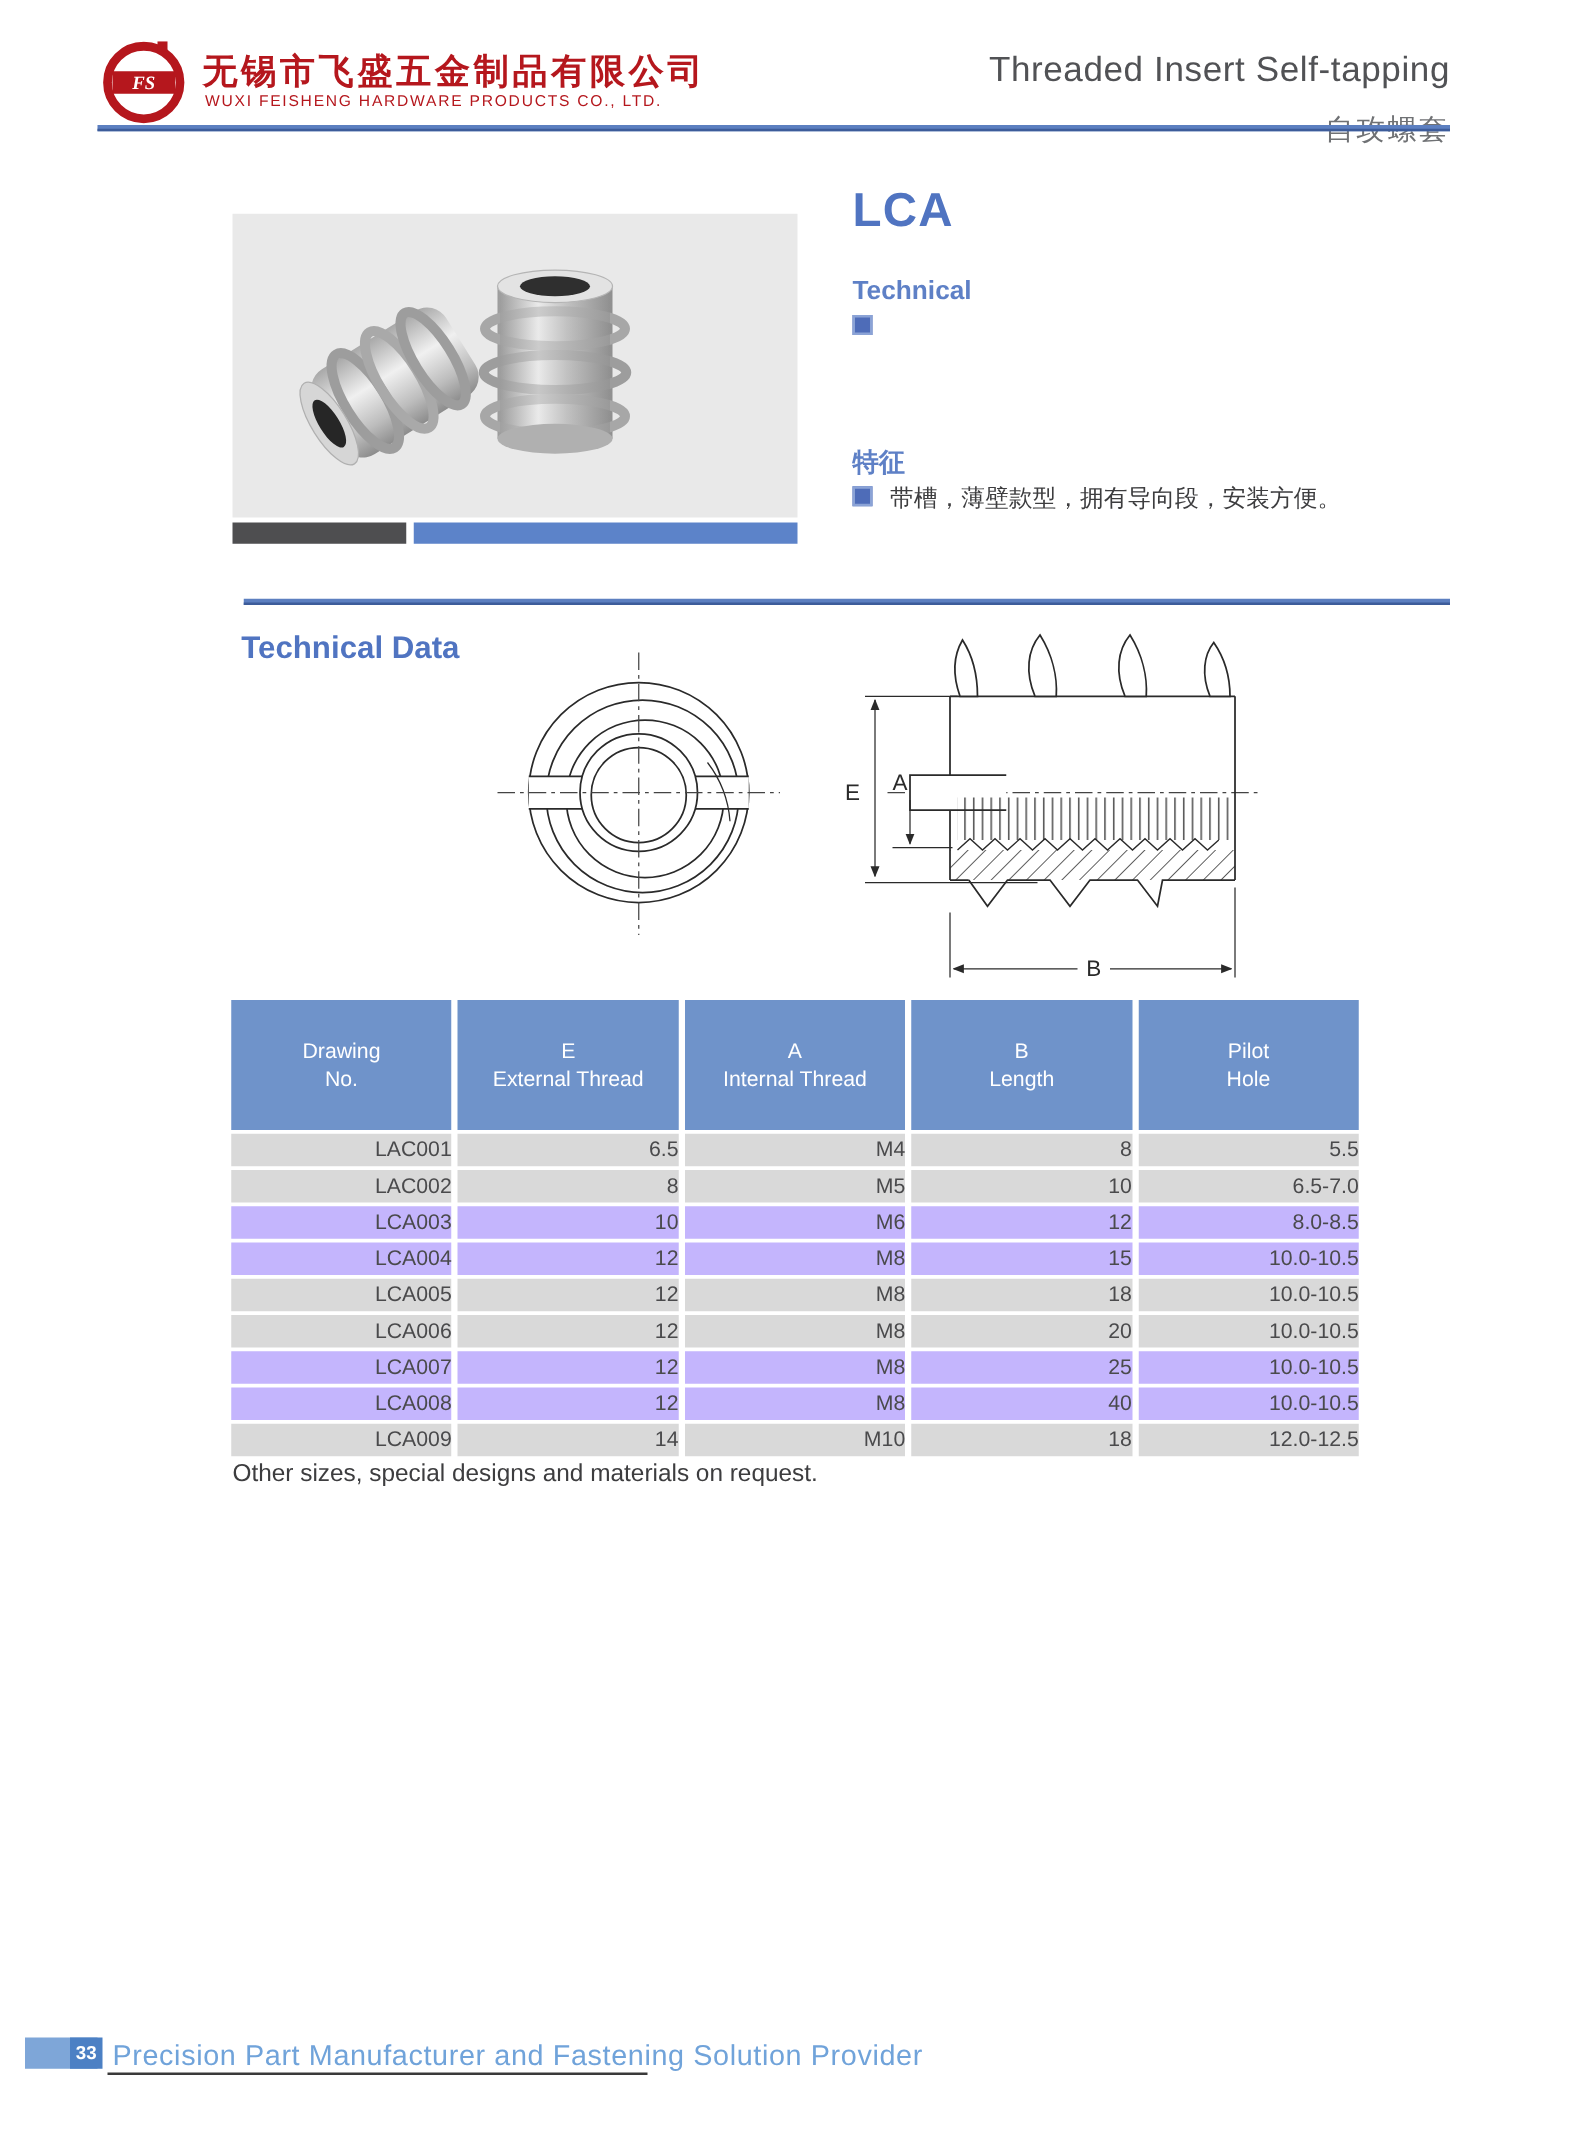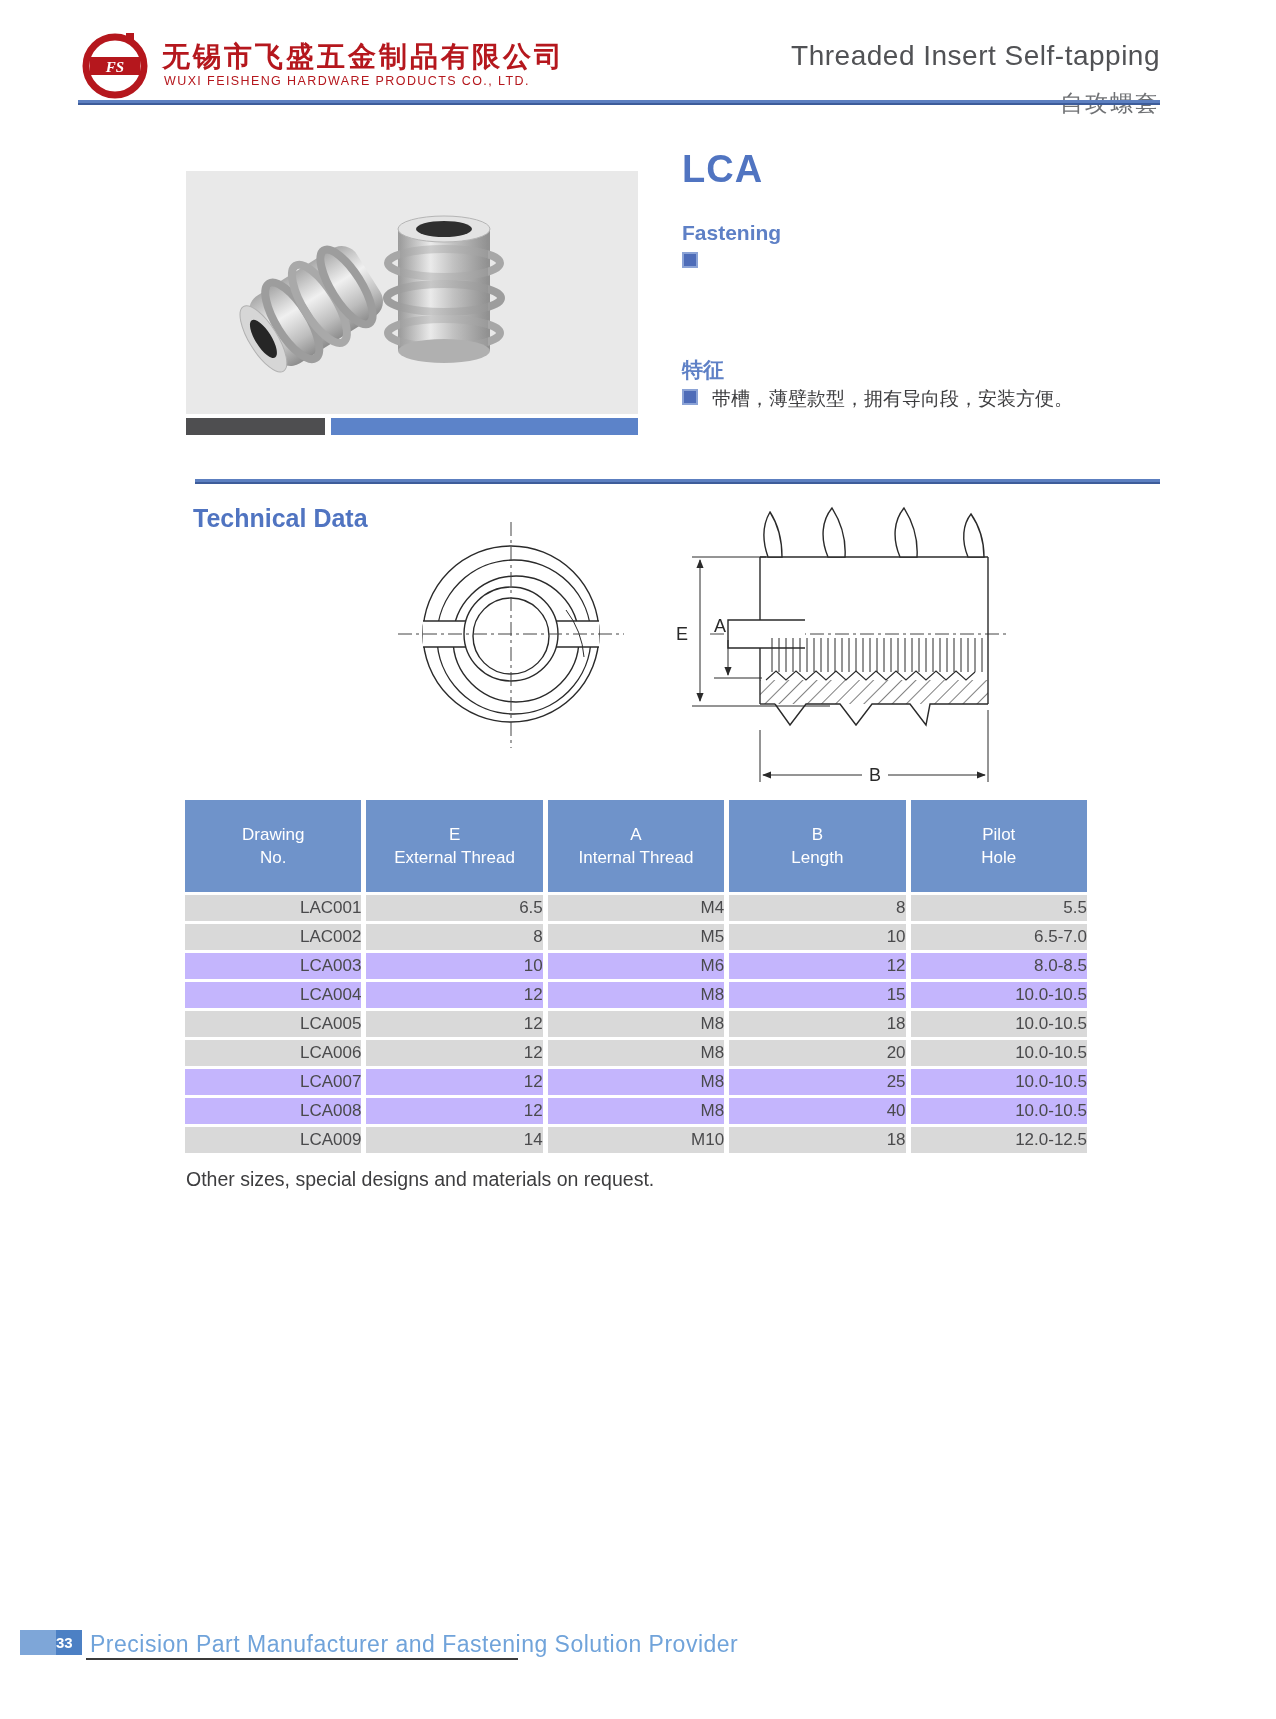--- a/index.html
+++ b/index.html
@@ -33,29 +33,29 @@
   #feature-text-cn { left:712px; top:386px; width:470px; font-size:19px; color:#3d3d3f; }
 
   
   #section-rule { left:195px; top:479px; width:965px; }
   #tech-head { left:193px; top:504px; font-size:25px; font-weight:bold; color:#5074c1; }
   #drawing { left:370px; top:490px; width:640px; height:320px; }
 
   
   #spec-table-wrap { left:180px; top:797px; width:912px; }
   table { border-collapse:separate; border-spacing:5px 3px; width:100%; table-layout:fixed; }
-  th { background:#6f93ca; color:#ffffff; font-weight:normal; font-size:17px; line-height:23px; height:92px; text-align:center; vertical-align:middle; }
+  th { background:#6f93ca; color:#ffffff; font-weight:normal; font-size:17px; line-height:23px; height:104px; text-align:center; vertical-align:middle; }
   td { height:26px; text-align:right; font-size:17px; color:#4a4a4c; vertical-align:middle; }
   tr.gray td { background:#d9d9d9; }
   tr.white td { background:#c4b5fd; }
   #table-note { left:186px; top:1168px; font-size:19.5px; color:#3d3d3f; }
 
   
   #footer-bar { left:20px; top:1630px; width:58px; height:25px; background:#7ea6d8; }
-  #page-badge { left:56px; top:1630px; width:26px; height:25px; background:#4c80c4; color:#fff; font-size:15px; font-weight:bold; text-align:left; line-height:25px; }
+  #page-badge { left:56px; top:1630px; width:26px; height:25px; background:#4c80c4; color:#fff; font-size:15px; font-weight:bold; text-align:center; line-height:25px; }
   #footer-tag { left:90px; top:1631px; font-size:23px; color:#70a3da; letter-spacing:0.5px; }
   #footer-rule { left:86px; top:1658px; width:432px; height:2px; background:#3a3a3a; }
 </style>
 </head>
 <body>
 
 <div id="page">
 
   <svg id="logo" class="abs" viewBox="0 0 66 66">
     <circle cx="33" cy="33" r="29" fill="none" stroke="#b5171d" stroke-width="7"></circle>
@@ -104,21 +104,21 @@
         <ellipse cx="36" cy="0" rx="15" ry="43" fill="none" stroke="#9d9d9d" stroke-width="8"></ellipse>
         <ellipse cx="-62" cy="0" rx="14" ry="38" fill="#d6d6d6" stroke="#b0b0b0"></ellipse>
         <ellipse cx="-62" cy="0" rx="8" ry="22" fill="#262626"></ellipse>
       </g>
     </svg>
   </div>
   <div id="bar-dark" class="abs"></div>
   <div id="bar-blue" class="abs"></div>
 
   <div id="model" class="abs">LCA</div>
-  <div id="features-head" class="abs sec-head">Fastening</div>
+  <div id="features-head" class="abs sec-head">Technical</div>
   <div id="bullet1" class="abs bullet"></div>
   <div id="features-head-cn" class="abs sec-head">特征</div>
   <div id="bullet2" class="abs bullet"></div>
   <div id="feature-text-cn" class="abs">带槽，薄壁款型，拥有导向段，安装方便。</div>
 
   <div id="section-rule" class="abs blue-rule"></div>
   <div id="tech-head" class="abs">Technical Data</div>
 
   <svg id="drawing" class="abs" viewBox="0 0 640 320">
     <defs>

